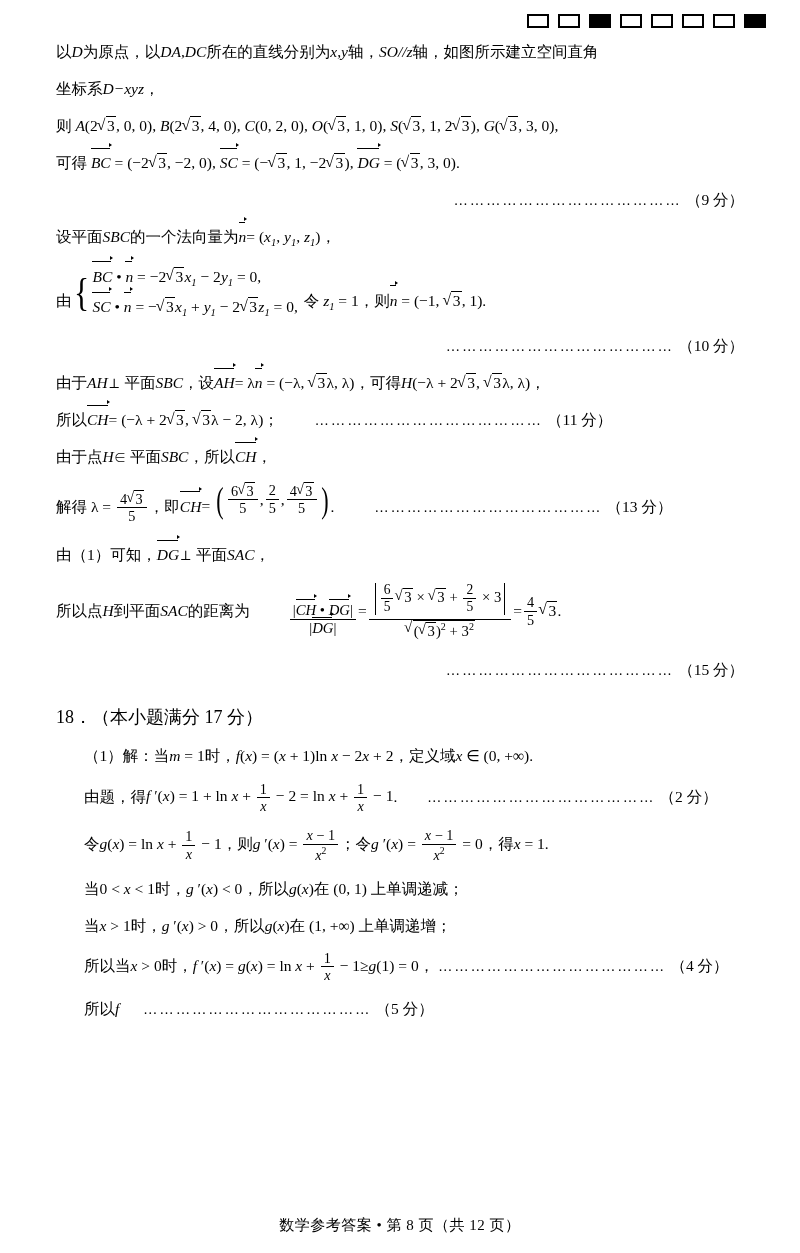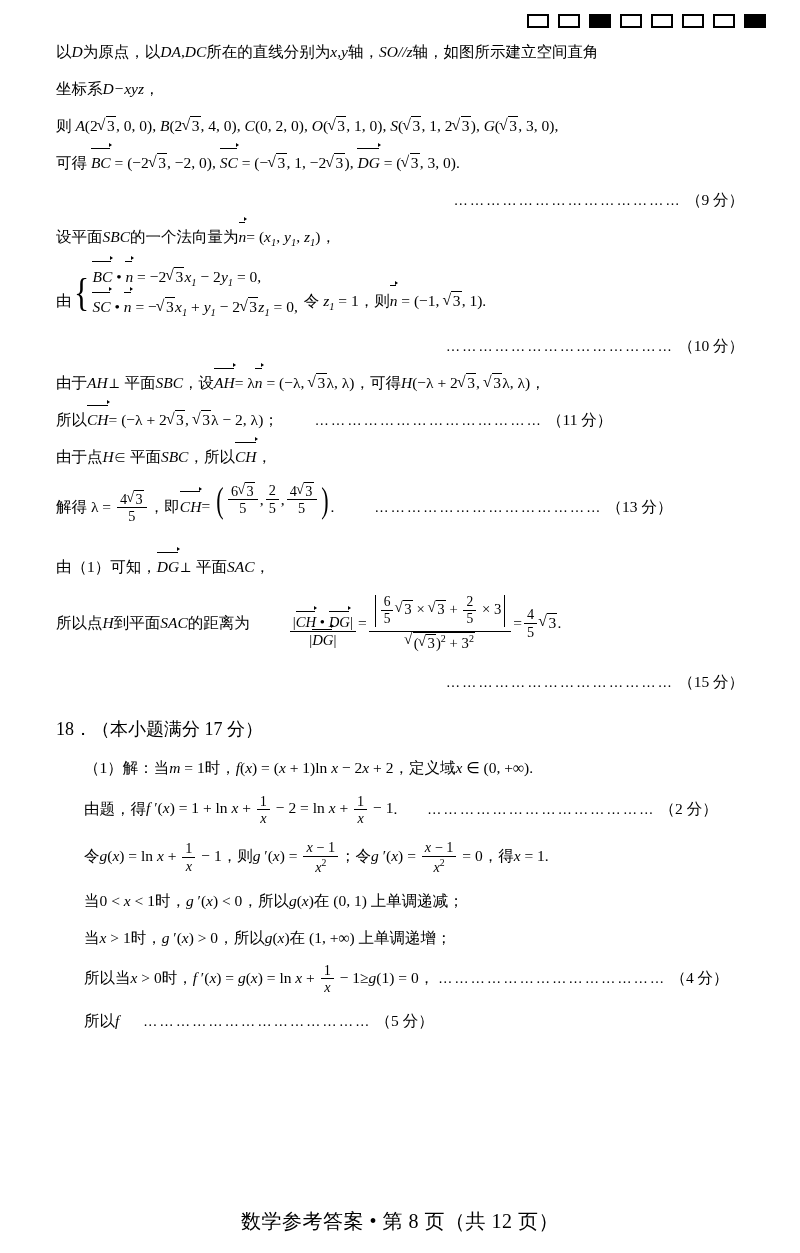--- a/index.html
+++ b/index.html
@@ -167,21 +167,21 @@
   .q-head {
     margin: 22px 0 12px 0;
     font-size: 18px;
   }
   .footer {
     position: absolute;
     left: 0;
     right: 0;
     bottom: 18px;
     text-align: center;
-    font-size: 20px;
+    font-size: 15px;
     letter-spacing: 0.5px;
   }
   .spacer-sm { display: inline-block; width: 6px; }
   .nowrap { white-space: nowrap; }
 </style>
 </head>
 <body>
 
 <div class="page">
 
@@ -327,21 +327,21 @@
               <span class="den">5</span>
             </span><span class="paren-r">)</span></span>
       </span>
         <span>.</span>
       <span class="inline-leader" style="margin-left:40px;">
         <span class="dots">……………………………………</span>
         <span class="score">（13 分）</span>
       </span>
     </div>
 
-    <div class="para" style="margin-top:30px;">
+    <div class="para" style="margin-top:18px;">
       <span>由（1）可知，</span>
         <span class="vecwrap arrow it"><span>DG</span></span>
         <span> ⊥ 平面 </span>
         <span class="it">SAC</span>
         <span>，</span>
     </div>
 
     <div class="para" style="margin-top:16px;">
       <span>所以点 </span>
         <span class="it">H</span>

